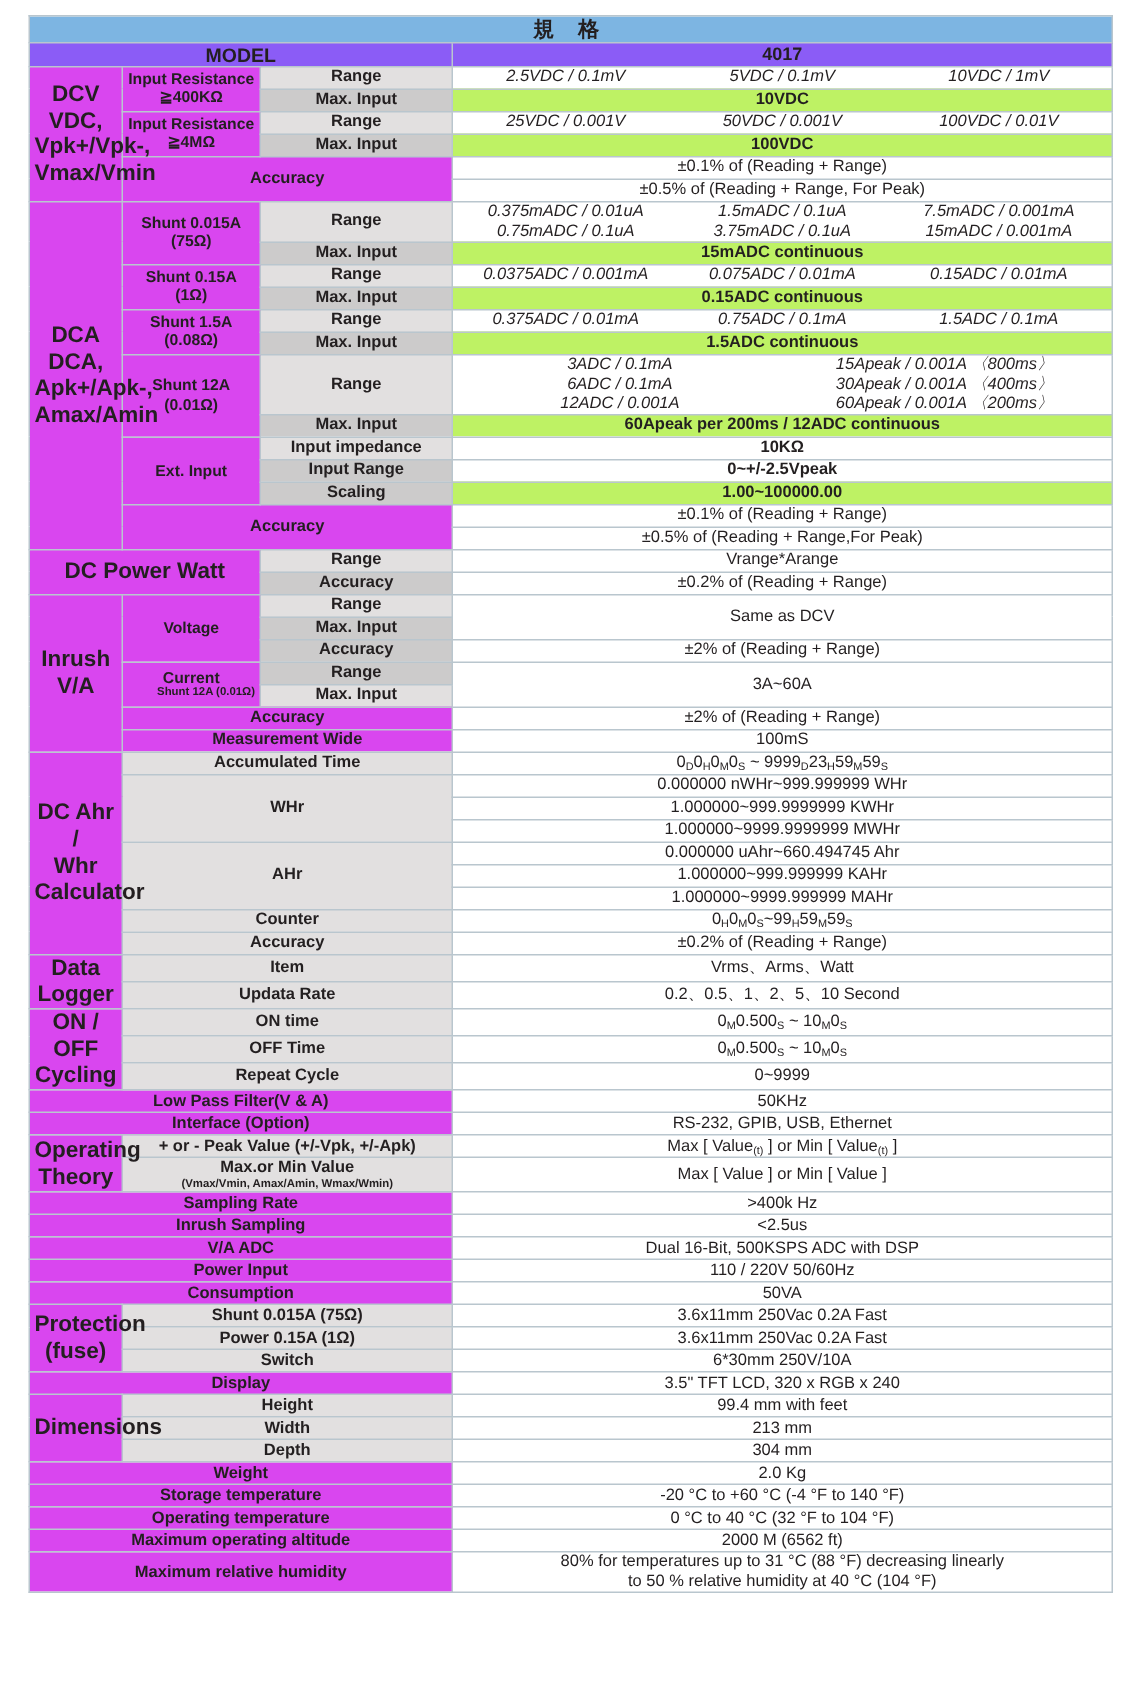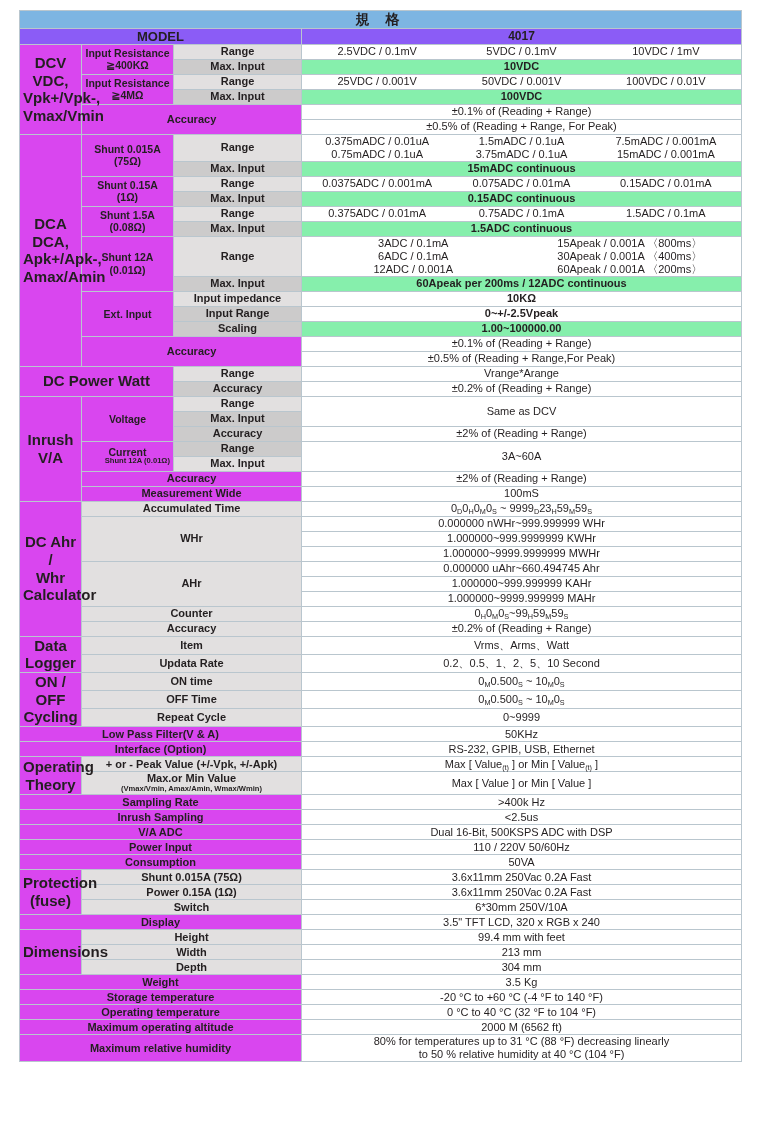--- a/index.html
+++ b/index.html
@@ -33,21 +33,21 @@
     line-height: 1.18;
     height: 15px;
   }
   
   .c-title   { background: #7db5e2; }
   .c-model   { background: #8b5cf6; }
   .c-blue    { background: #d946ef; }
   .c-gray-l  { background: #e2e0e0; }
   .c-gray-d  { background: #cccbcb; }
   .c-val     { background: #ffffff; }
-  .c-val-alt { background: #86efac; }
+  .c-val-alt { background: #bef264; }
 
   .title-cell {
     height: 23px;
     font-size: 14px;
     font-weight: bold;
     letter-spacing: 6px;
     color: #231f20;
   }
   .model-cell {
     height: 17px;
@@ -67,20 +67,21 @@
   .val-b     { font-size: 11px; font-weight: bold; }
   .tiny      { font-size: 7.6px; font-weight: bold; display: block; }
   .small-note{ font-size: 7.6px; font-weight: bold; display: block; margin-top: -1px; text-align: right; }
   sub { font-size: 0.66em; vertical-align: baseline; position: relative; bottom: -0.28em; }
 
   
   .split3, .split2 {
     display: flex;
     width: 100%;
     align-items: center;
+    font-style: italic;
   }
   .split3 > div { flex: 1 1 0; text-align: center; }
   .split2 > div { flex: 1 1 0; }
   .stackline { display: block; }
   .h2 { height: 30px; }
   .h3 { height: 44px; }
 </style>
 </head>
 <body>
 
@@ -463,21 +464,21 @@
     <td colspan="2" class="c-gray-l lbl-mid-c">Width</td>
     <td class="c-val val">213 mm</td>
   </tr>
   <tr>
     <td colspan="2" class="c-gray-l lbl-mid-c">Depth</td>
     <td class="c-val val">304 mm</td>
   </tr>
 
   <tr>
     <td colspan="3" class="c-blue lbl-mid-c">Weight</td>
-    <td class="c-val val">3.5 Kg</td>
+    <td class="c-val val">2.0 Kg</td>
   </tr>
   <tr>
     <td colspan="3" class="c-blue lbl-mid-c">Storage temperature</td>
     <td class="c-val val">-20 °C to +60 °C (-4 °F to 140 °F)</td>
   </tr>
   <tr>
     <td colspan="3" class="c-blue lbl-mid-c">Operating temperature</td>
     <td class="c-val val">0 °C to 40 °C (32 °F to 104 °F)</td>
   </tr>
   <tr>

